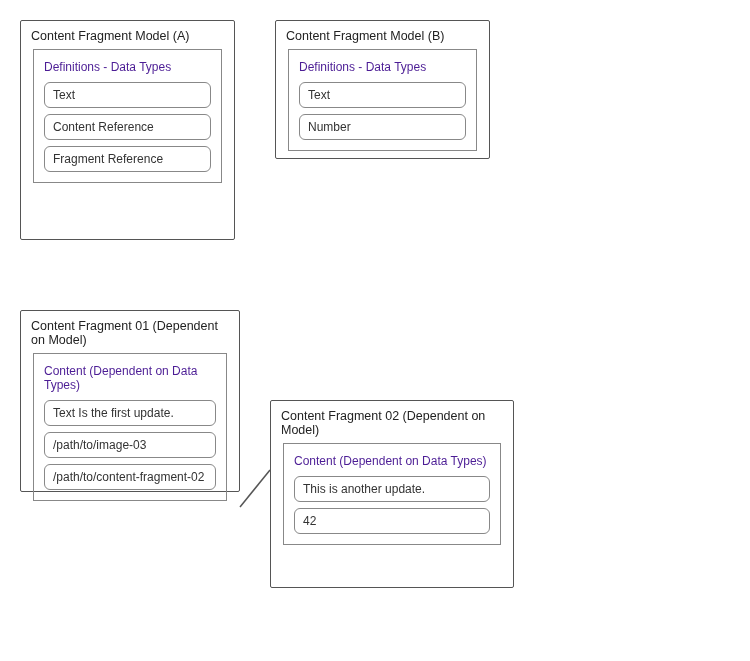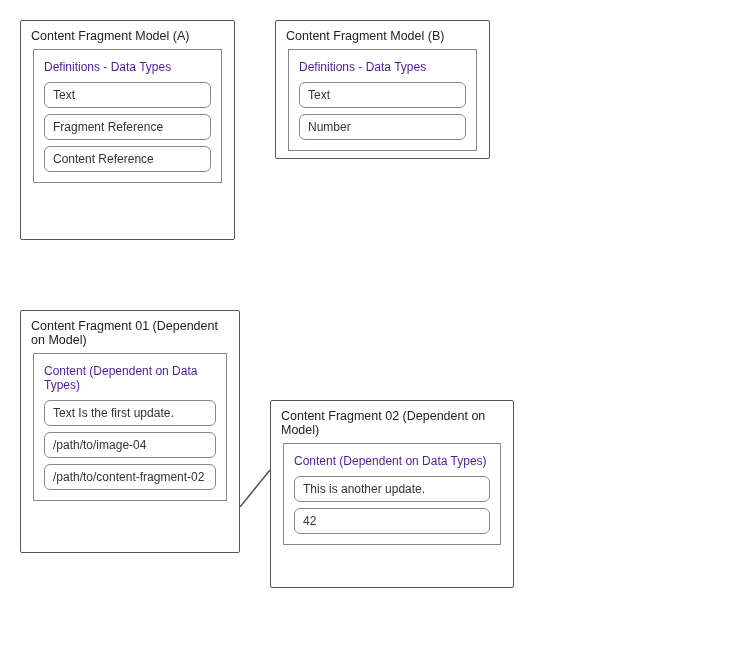--- a/index.html
+++ b/index.html
@@ -82,40 +82,40 @@
   <svg class="connector-svg">
 
     <line x1="240" y1="507" x2="270" y2="470" stroke="#555" stroke-width="1.5"></line>
   </svg>
 
   <div class="card" style="left:20px; top:20px; width:215px; height:220px;">
     <div class="card-title">Content Fragment Model (A)</div>
     <div class="card-inner">
       <div class="card-inner-title">Definitions - Data Types</div>
       <div class="field-box">Text</div>
+      <div class="field-box">Content Reference</div>
       <div class="field-box">Fragment Reference</div>
-      <div class="field-box">Content Reference</div>
     </div>
   </div>
 
   <div class="card" style="left:275px; top:20px; width:215px; height:139px;">
     <div class="card-title">Content Fragment Model (B)</div>
     <div class="card-inner">
       <div class="card-inner-title">Definitions - Data Types</div>
       <div class="field-box">Text</div>
       <div class="field-box">Number</div>
     </div>
   </div>
 
-  <div class="card" style="left:20px; top:310px; width:220px; height:243px;">
+  <div class="card" style="left:20px; top:310px; width:220px; height:182px;">
     <div class="card-title">Content Fragment  01 (Dependent on Model)</div>
     <div class="card-inner">
       <div class="card-inner-title">Content (Dependent on Data Types)</div>
       <div class="field-box">Text Is the first update.</div>
-      <div class="field-box">/path/to/image-04</div>
+      <div class="field-box">/path/to/image-03</div>
       <div class="field-box">/path/to/content-fragment-02</div>
     </div>
   </div>
 
   <div class="card" style="left:270px; top:400px; width:244px; height:188px;">
     <div class="card-title">Content Fragment 02 (Dependent on Model)</div>
     <div class="card-inner">
       <div class="card-inner-title">Content  (Dependent on Data Types)</div>
       <div class="field-box">This is another update.</div>
       <div class="field-box">42</div>

